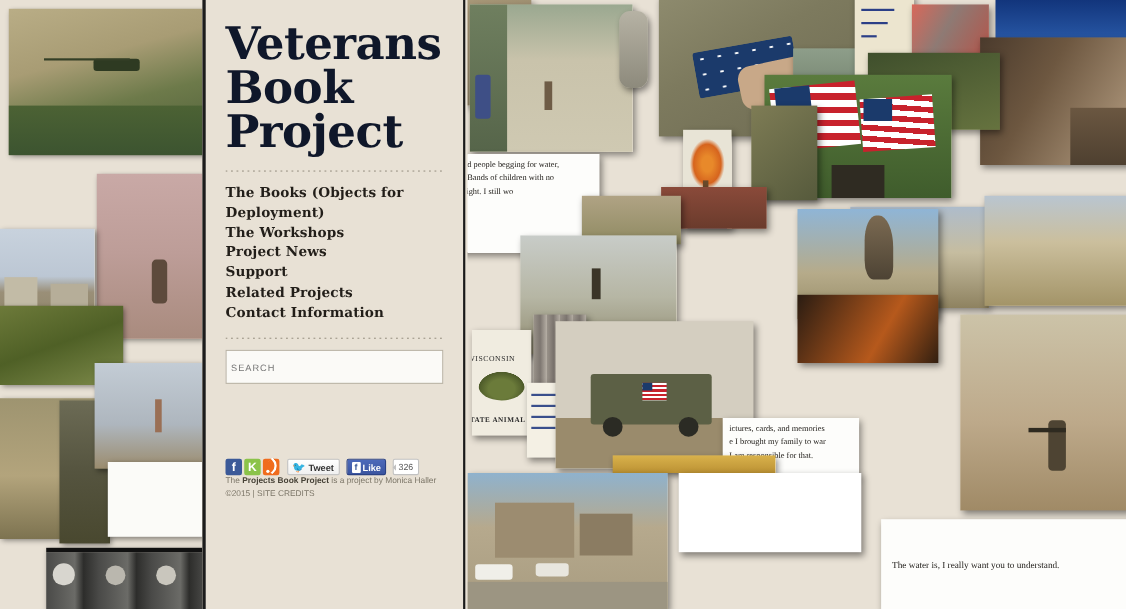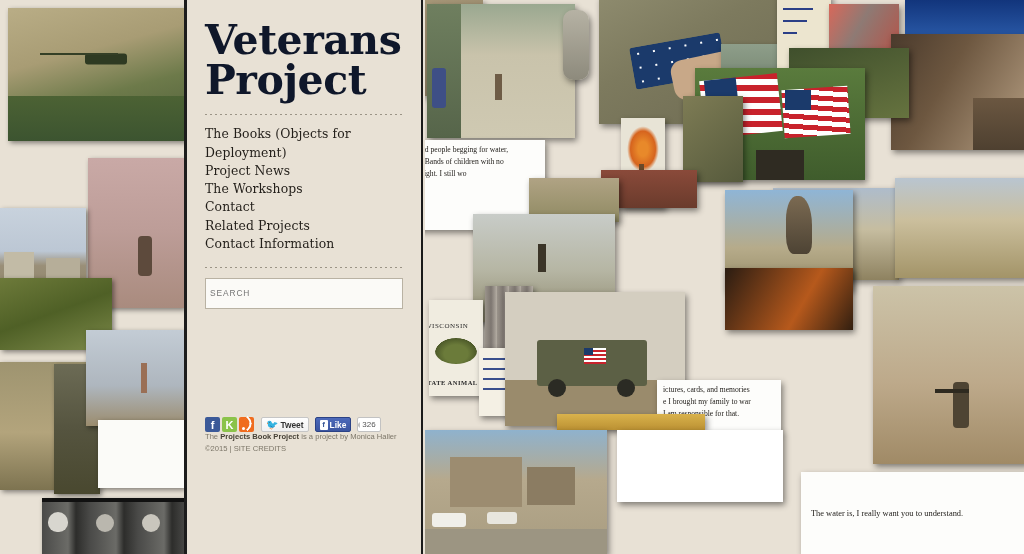--- a/index.html
+++ b/index.html
@@ -16,21 +16,21 @@
   #sidebar { position:absolute; left:184px; top:0; width:239px; height:554px;
              background:#e8e1d5; border-left:3px solid #1c1c1c; border-right:2px solid #1a1a1a;
              padding:14px 18px 0 18px; }
   #site-title { font-family:"DejaVu Serif", serif; font-weight:700; font-size:41px; line-height:.98;
                 color:#0f172a; letter-spacing:-0.5px; margin-top:6px; }
   #site-title span{ display:block; }
   .dotrule { height:1px; margin:14px 0 10px 0;
              background-image:linear-gradient(to right,#9b9486 0px,#9b9486 2px,transparent 2px,transparent 5px);
              background-size:5px 1px; background-repeat:repeat-x; }
   #nav { margin:0; }
-  #nav a { display:block; font-family:"DejaVu Serif", serif; font-weight:400; font-size:12.4px;
+  #nav a { display:block; font-family:"DejaVu Serif", serif; font-weight:700; font-size:12.4px;
            color:#221e19; text-decoration:none; line-height:1.47; letter-spacing:.1px; }
   #search-wrap{ margin-top:2px; }
   #search-input{ width:100%; height:31px; font-family:"Liberation Sans",sans-serif; font-size:8.4px;
                  letter-spacing:.9px; color:#8e8778; background:#fbfaf7; border:1px solid #b9b2a3;
                  padding:14px 4px; outline:none; }
 
   
   #social { position:absolute; left:18px; bottom:122px; display:flex; align-items:center; gap:2px; }
   .sq { width:15px; height:15px; border-radius:2px; display:flex; align-items:center; justify-content:center;
         font-family:"Liberation Sans",sans-serif; font-weight:700; font-size:11px; color:#fff; }
@@ -113,30 +113,31 @@
       <div style="position:absolute;left:6px;top:10px;width:20px;height:20px;background:#d8d6cf;border-radius:50% 50% 45% 45%;"></div>
       <div style="position:absolute;left:54px;top:12px;width:18px;height:18px;background:#bab7ae;border-radius:50%;"></div>
       <div style="position:absolute;left:100px;top:12px;width:18px;height:18px;background:#c9c6bd;border-radius:50%;"></div>
     </div>
   </div>
 
   <div id="sidebar">
 
     <h1 id="site-title">
       <span>Veterans</span>
+      <span>Book</span>
       <span>Project</span>
     </h1>
 
     <div class="dotrule"></div>
 
     <nav id="nav">
       <a href="#">The Books (Objects for Deployment)</a>
+      <a href="#">The Workshops</a>
       <a href="#">Project News</a>
-      <a href="#">The Workshops</a>
-      <a href="#">Contact</a>
+      <a href="#">Support</a>
       <a href="#">Related Projects</a>
       <a href="#">Contact Information</a>
     </nav>
 
     <div class="dotrule"></div>
 
     <div id="search-wrap">
       <input id="search-input" type="text" placeholder="SEARCH" style="">
     </div>
 

